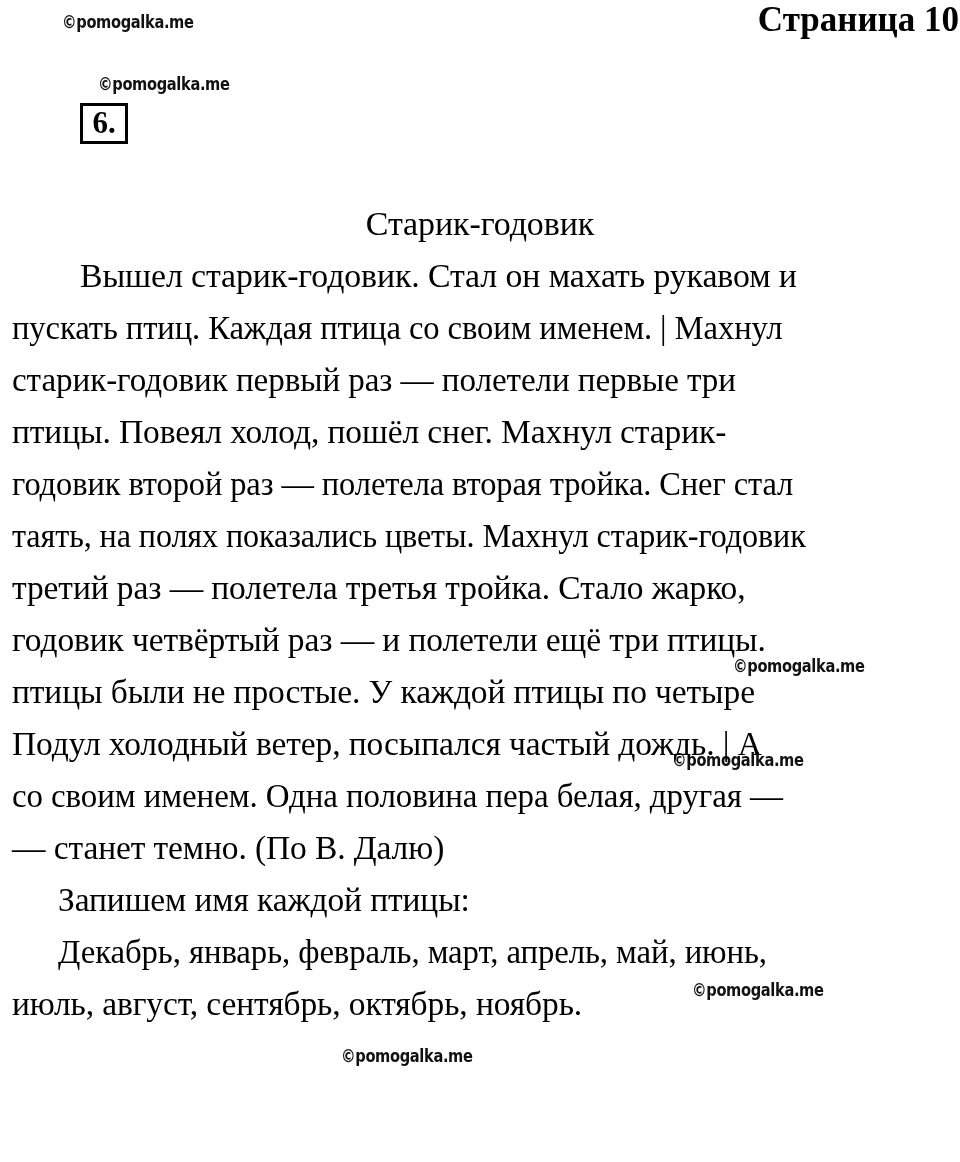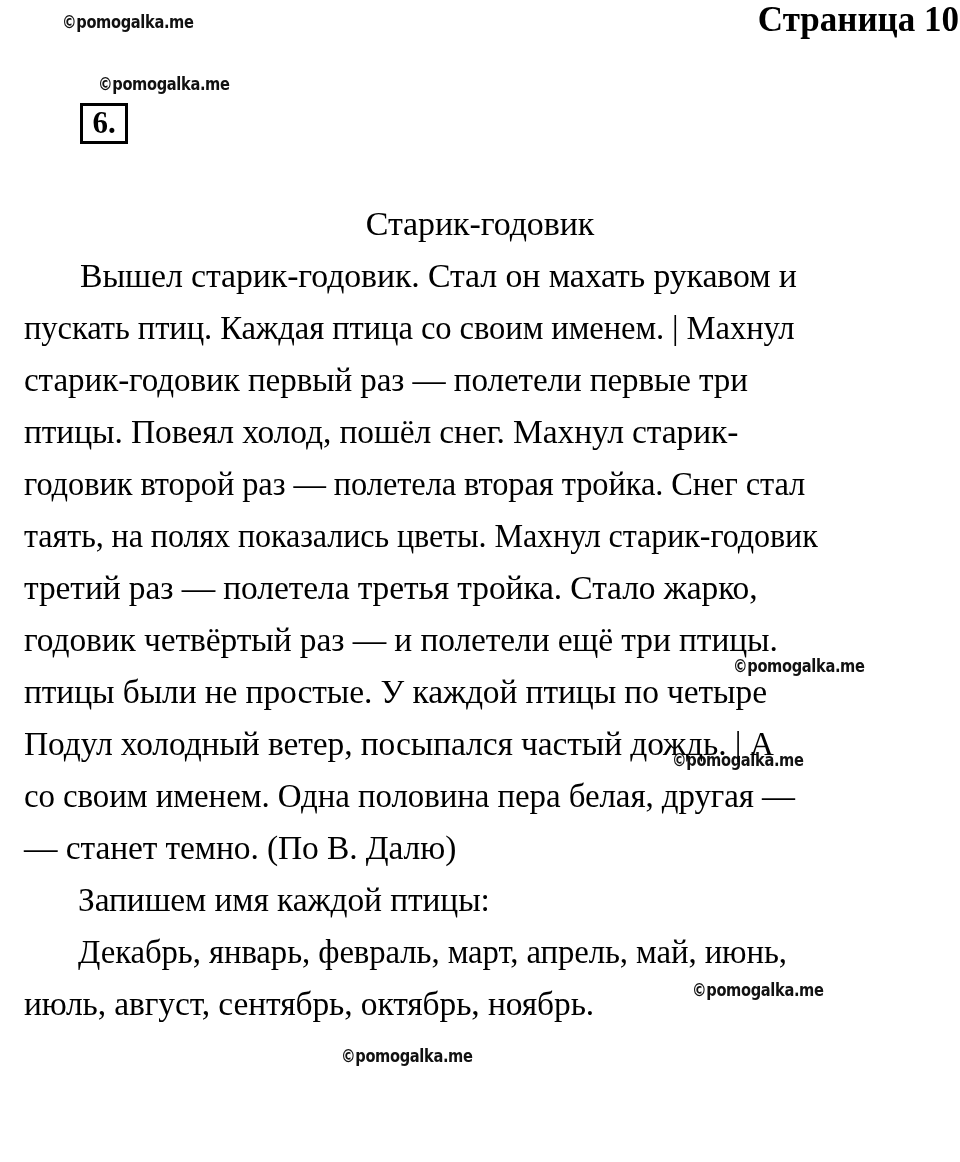--- a/index.html
+++ b/index.html
@@ -93,32 +93,32 @@
     top: 198px;
     width: 960px;
   }
   .tline {
     display: block;
     font-family: "Liberation Serif", "DejaVu Serif", serif;
     font-size: 34px;
     line-height: 52px;
     height: 52px;
     white-space: nowrap;
-    padding-left: 24px;
+    padding-left: 12px;
     letter-spacing: -0.1px;
   }
   .tline.center {
     padding-left: 0;
     text-align: center;
   }
   .tline.indent {
     padding-left: 80px;
   }
   .tline.indent2 {
-    padding-left: 78px;
+    padding-left: 58px;
   }
   
   .tline > span {
     display: inline-block;
     transform-origin: left center;
   }
 </style>
 </head>
 <body>
 

